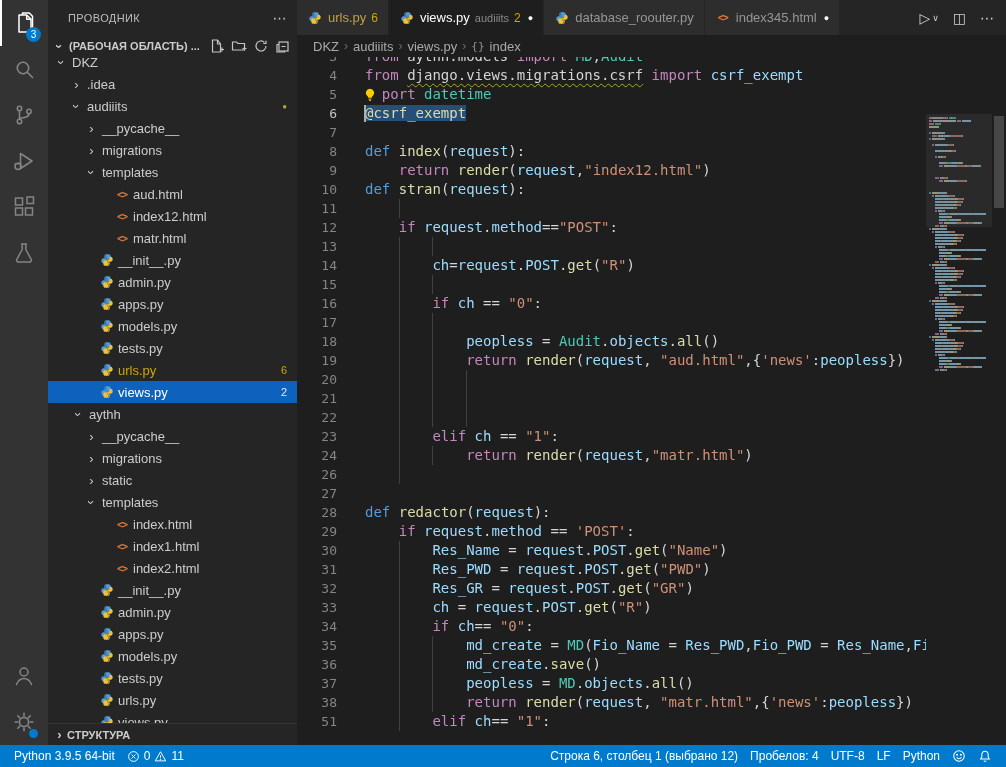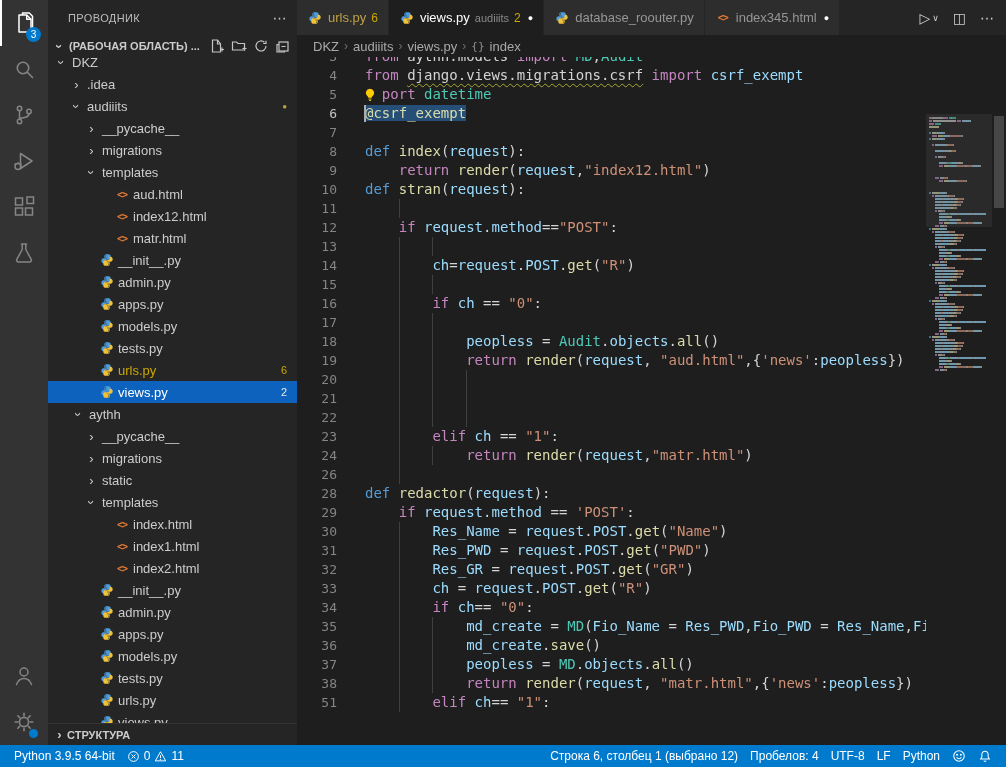--- a/index.html
+++ b/index.html
@@ -484,20 +484,21 @@
         <div class="code-line"><span class="ln">16</span><span class="lc"><i class="guide" style="left: 33.72px;"></i><span class="tk-plain">        </span><span class="tk-kw">if</span><span class="tk-plain"> </span><span class="tk-var">ch</span><span class="tk-plain"> == </span><span class="tk-str">"0"</span><span class="tk-plain">:</span></span></div>
         <div class="code-line"><span class="ln">17</span><span class="lc"><i class="guide" style="left: 33.72px;"></i><i class="guide" style="left: 67.44px;"></i></span></div>
         <div class="code-line"><span class="ln">18</span><span class="lc"><i class="guide" style="left: 33.72px;"></i><i class="guide" style="left: 67.44px;"></i><span class="tk-plain">            </span><span class="tk-var">peopless</span><span class="tk-plain"> = </span><span class="tk-cls">Audit</span><span class="tk-plain">.</span><span class="tk-var">objects</span><span class="tk-plain">.</span><span class="tk-fn">all</span><span class="tk-plain">()</span></span></div>
         <div class="code-line"><span class="ln">19</span><span class="lc"><i class="guide" style="left: 33.72px;"></i><i class="guide" style="left: 67.44px;"></i><span class="tk-plain">            </span><span class="tk-kw">return</span><span class="tk-plain"> </span><span class="tk-fn">render</span><span class="tk-plain">(</span><span class="tk-var">request</span><span class="tk-plain">, </span><span class="tk-str">"aud.html"</span><span class="tk-plain">,{</span><span class="tk-str">'news'</span><span class="tk-plain">:</span><span class="tk-var">peopless</span><span class="tk-plain">})</span></span></div>
         <div class="code-line"><span class="ln">20</span><span class="lc"><i class="guide" style="left: 33.72px;"></i><i class="guide" style="left: 67.44px;"></i><i class="guide" style="left: 101.16px;"></i></span></div>
         <div class="code-line"><span class="ln">21</span><span class="lc"><i class="guide" style="left: 33.72px;"></i><i class="guide" style="left: 67.44px;"></i><i class="guide" style="left: 101.16px;"></i></span></div>
         <div class="code-line"><span class="ln">22</span><span class="lc"><i class="guide" style="left: 33.72px;"></i><i class="guide" style="left: 67.44px;"></i><i class="guide" style="left: 101.16px;"></i></span></div>
         <div class="code-line"><span class="ln">23</span><span class="lc"><i class="guide" style="left: 33.72px;"></i><span class="tk-plain">        </span><span class="tk-kw">elif</span><span class="tk-plain"> </span><span class="tk-var">ch</span><span class="tk-plain"> == </span><span class="tk-str">"1"</span><span class="tk-plain">:</span></span></div>
         <div class="code-line"><span class="ln">24</span><span class="lc"><i class="guide" style="left: 33.72px;"></i><i class="guide" style="left: 67.44px;"></i><span class="tk-plain">            </span><span class="tk-kw">return</span><span class="tk-plain"> </span><span class="tk-fn">render</span><span class="tk-plain">(</span><span class="tk-var">request</span><span class="tk-plain">,</span><span class="tk-str">"matr.html"</span><span class="tk-plain">)</span></span></div>
         <div class="code-line"><span class="ln">26</span><span class="lc"><i class="guide" style="left: 33.72px;"></i></span></div>
+        <div class="code-line"><span class="ln">27</span><span class="lc"></span></div>
         <div class="code-line"><span class="ln">28</span><span class="lc"><span class="tk-def">def</span><span class="tk-plain"> </span><span class="tk-fn">redactor</span><span class="tk-plain">(</span><span class="tk-var">request</span><span class="tk-plain">):</span></span></div>
         <div class="code-line"><span class="ln">29</span><span class="lc"><span class="tk-plain">    </span><span class="tk-kw">if</span><span class="tk-plain"> </span><span class="tk-var">request</span><span class="tk-plain">.</span><span class="tk-var">method</span><span class="tk-plain"> == </span><span class="tk-str">'POST'</span><span class="tk-plain">:</span></span></div>
         <div class="code-line"><span class="ln">30</span><span class="lc"><i class="guide" style="left: 33.72px;"></i><span class="tk-plain">        </span><span class="tk-var">Res_Name</span><span class="tk-plain"> = </span><span class="tk-var">request</span><span class="tk-plain">.</span><span class="tk-var">POST</span><span class="tk-plain">.</span><span class="tk-fn">get</span><span class="tk-plain">(</span><span class="tk-str">"Name"</span><span class="tk-plain">)</span></span></div>
         <div class="code-line"><span class="ln">31</span><span class="lc"><i class="guide" style="left: 33.72px;"></i><span class="tk-plain">        </span><span class="tk-var">Res_PWD</span><span class="tk-plain"> = </span><span class="tk-var">request</span><span class="tk-plain">.</span><span class="tk-var">POST</span><span class="tk-plain">.</span><span class="tk-fn">get</span><span class="tk-plain">(</span><span class="tk-str">"PWD"</span><span class="tk-plain">)</span></span></div>
         <div class="code-line"><span class="ln">32</span><span class="lc"><i class="guide" style="left: 33.72px;"></i><span class="tk-plain">        </span><span class="tk-var">Res_GR</span><span class="tk-plain"> = </span><span class="tk-var">request</span><span class="tk-plain">.</span><span class="tk-var">POST</span><span class="tk-plain">.</span><span class="tk-fn">get</span><span class="tk-plain">(</span><span class="tk-str">"GR"</span><span class="tk-plain">)</span></span></div>
         <div class="code-line"><span class="ln">33</span><span class="lc"><i class="guide" style="left: 33.72px;"></i><span class="tk-plain">        </span><span class="tk-var">ch</span><span class="tk-plain"> = </span><span class="tk-var">request</span><span class="tk-plain">.</span><span class="tk-var">POST</span><span class="tk-plain">.</span><span class="tk-fn">get</span><span class="tk-plain">(</span><span class="tk-str">"R"</span><span class="tk-plain">)</span></span></div>
         <div class="code-line"><span class="ln">34</span><span class="lc"><i class="guide" style="left: 33.72px;"></i><span class="tk-plain">        </span><span class="tk-kw">if</span><span class="tk-plain"> </span><span class="tk-var">ch</span><span class="tk-plain">== </span><span class="tk-str">"0"</span><span class="tk-plain">:</span></span></div>
         <div class="code-line"><span class="ln">35</span><span class="lc"><i class="guide" style="left: 33.72px;"></i><i class="guide" style="left: 67.44px;"></i><span class="tk-plain">            </span><span class="tk-var">md_create</span><span class="tk-plain"> = </span><span class="tk-cls">MD</span><span class="tk-plain">(</span><span class="tk-var">Fio_Name</span><span class="tk-plain"> = </span><span class="tk-var">Res_PWD</span><span class="tk-plain">,</span><span class="tk-var">Fio_PWD</span><span class="tk-plain"> = </span><span class="tk-var">Res_Name</span><span class="tk-plain">,</span><span class="tk-var">Fio_GR</span></span></div>
         <div class="code-line"><span class="ln">36</span><span class="lc"><i class="guide" style="left: 33.72px;"></i><i class="guide" style="left: 67.44px;"></i><span class="tk-plain">            </span><span class="tk-var">md_create</span><span class="tk-plain">.</span><span class="tk-fn">save</span><span class="tk-plain">()</span></span></div>
         <div class="code-line"><span class="ln">37</span><span class="lc"><i class="guide" style="left: 33.72px;"></i><i class="guide" style="left: 67.44px;"></i><span class="tk-plain">            </span><span class="tk-var">peopless</span><span class="tk-plain"> = </span><span class="tk-cls">MD</span><span class="tk-plain">.</span><span class="tk-var">objects</span><span class="tk-plain">.</span><span class="tk-fn">all</span><span class="tk-plain">()</span></span></div>

